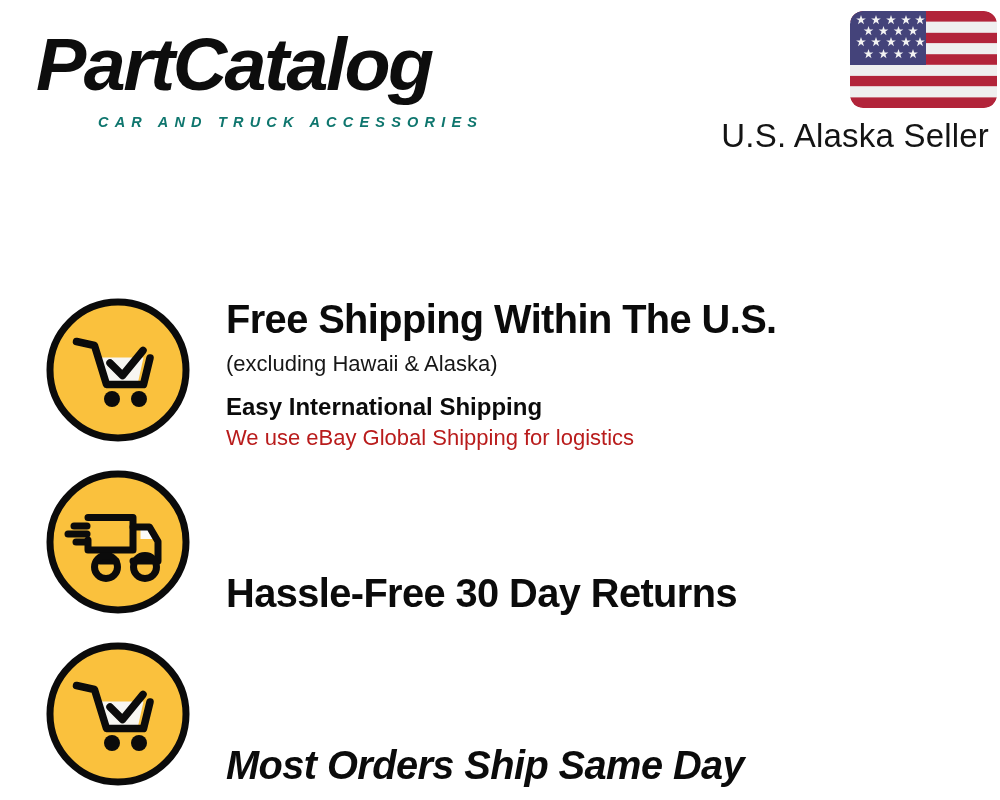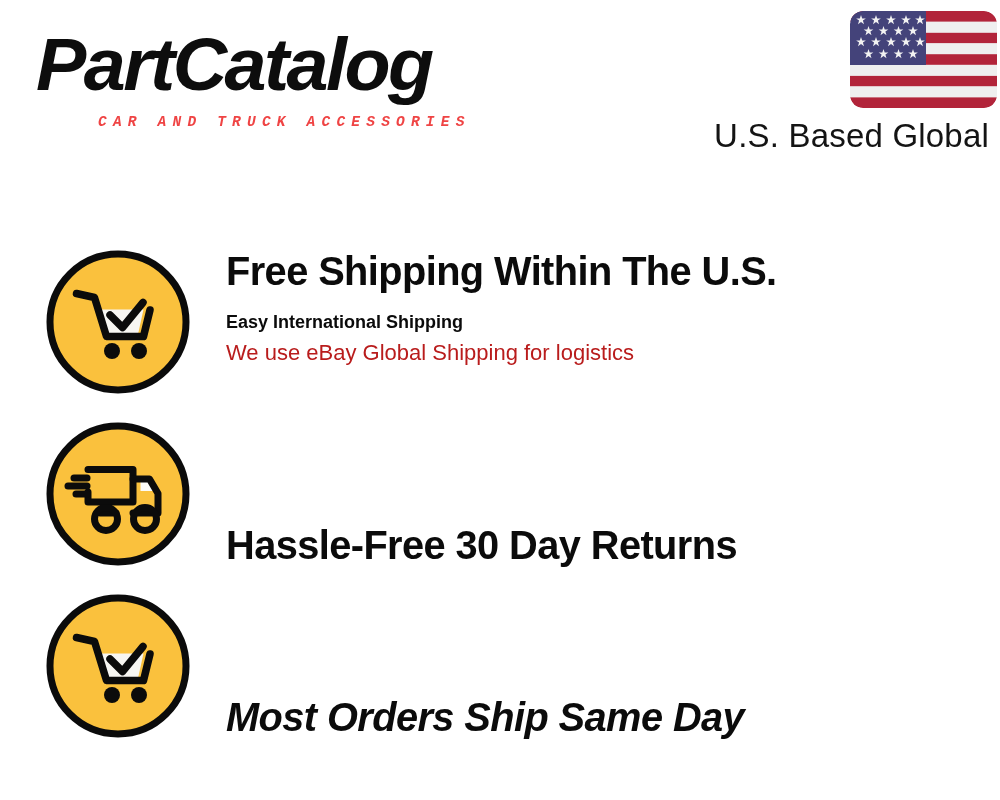--- a/index.html
+++ b/index.html
@@ -44,26 +44,26 @@
     line-height: 78px;
     color: #0d0d0d;
     white-space: nowrap;
     transform: scaleX(1.02);
     transform-origin: left top;
   }
   #brand-tagline {
     position: absolute;
     left: 62px;
     top: 88px;
-    font-family: Liberation Mono, monospace;
+    font-family: Liberation Sans, sans-serif;
     font-weight: bold;
     font-style: italic;
     font-size: 14.5px;
     letter-spacing: 6.2px;
-    color: #ef4444;
+    color: #0f766e;
     white-space: nowrap;
   }
 
   
   #flag-badge {
     position: absolute;
     left: 838px;
     top: 11px;
     width: 147px;
     height: 97px;
@@ -85,20 +85,21 @@
     text-align: right;
   }
 
   
   .feature-row {
     position: absolute;
     left: 0;
     width: 1000px;
     display: flex;
     align-items: flex-start;
+    margin-top: 48px;
   }
   #feature-row-0 { top: 248px; height: 152px; }
   #feature-row-1 { top: 420px; height: 150px; }
   #feature-row-2 { top: 592px; height: 150px; font-style: italic; }
 
   .feature-icon-wrap {
     position: relative;
     width: 148px;
     height: 148px;
     margin-left: 44px;
@@ -133,21 +134,21 @@
     font-weight: 400;
     font-size: 22px;
     line-height: 30px;
     color: #161616;
     margin-top: 7px;
     white-space: nowrap;
   }
   .feature-sub-bold {
     font-family: "Liberation Sans", sans-serif;
     font-weight: bold;
-    font-size: 18px;
+    font-size: 24px;
     line-height: 28px;
     color: #0b0b0b;
     margin-top: 14px;
     white-space: nowrap;
   }
   .feature-sub-note {
     font-family: "Liberation Sans", sans-serif;
     font-weight: 400;
     font-size: 22px;
     line-height: 30px;
@@ -209,21 +210,21 @@
         <use href="#starShape" x="70" y="31"></use>
 
         <use href="#starShape" x="18.5" y="43"></use>
         <use href="#starShape" x="33.5" y="43"></use>
         <use href="#starShape" x="48.5" y="43"></use>
         <use href="#starShape" x="63" y="43"></use>
       </g>
     </svg>
   </div>
 
-  <div id="seller-label">U.S. Based Global</div>
+  <div id="seller-label">U.S. Alaska Seller</div>
 </div>
 
 <div class="feature-row" id="feature-row-0">
   <div class="feature-icon-wrap">
     <svg width="148" height="148" viewBox="0 0 148 148" xmlns="http://www.w3.org/2000/svg">
       <circle cx="74" cy="74" r="68" fill="#FAC13D" stroke="#0b0b0b" stroke-width="7"></circle>
 
       <path d="M55.5 61.5 L99.5 61.5 L93.5 88.5 L62.5 88.5 Z" fill="#F7F6F2"></path>
 
       <g fill="none" stroke="#0b0b0b" stroke-width="7.5" stroke-linecap="round" stroke-linejoin="round">
@@ -232,20 +233,21 @@
 
       <g fill="none" stroke="#0b0b0b" stroke-width="7.5" stroke-linecap="round" stroke-linejoin="round">
         <path d="M66 67 L78.5 79.5 L99 54.5"></path>
       </g>
       <circle cx="68" cy="103" r="8" fill="#0b0b0b"></circle>
       <circle cx="95" cy="103" r="8" fill="#0b0b0b"></circle>
     </svg>
   </div>
   <div class="feature-text">
     <div class="feature-title">Free Shipping Within The U.S.</div>
+    <div class="feature-sub">(excluding Hawaii &amp; Alaska)</div>
     <div class="feature-sub-bold">Easy International Shipping</div>
     <div class="feature-sub-note">We use eBay Global Shipping for logistics</div>
   </div>
 </div>
 
 <div class="feature-row" id="feature-row-1">
   <div class="feature-icon-wrap">
     <svg width="148" height="148" viewBox="0 0 148 148" xmlns="http://www.w3.org/2000/svg">
       <circle cx="74" cy="74" r="68" fill="#FAC13D" stroke="#0b0b0b" stroke-width="7"></circle>
 

